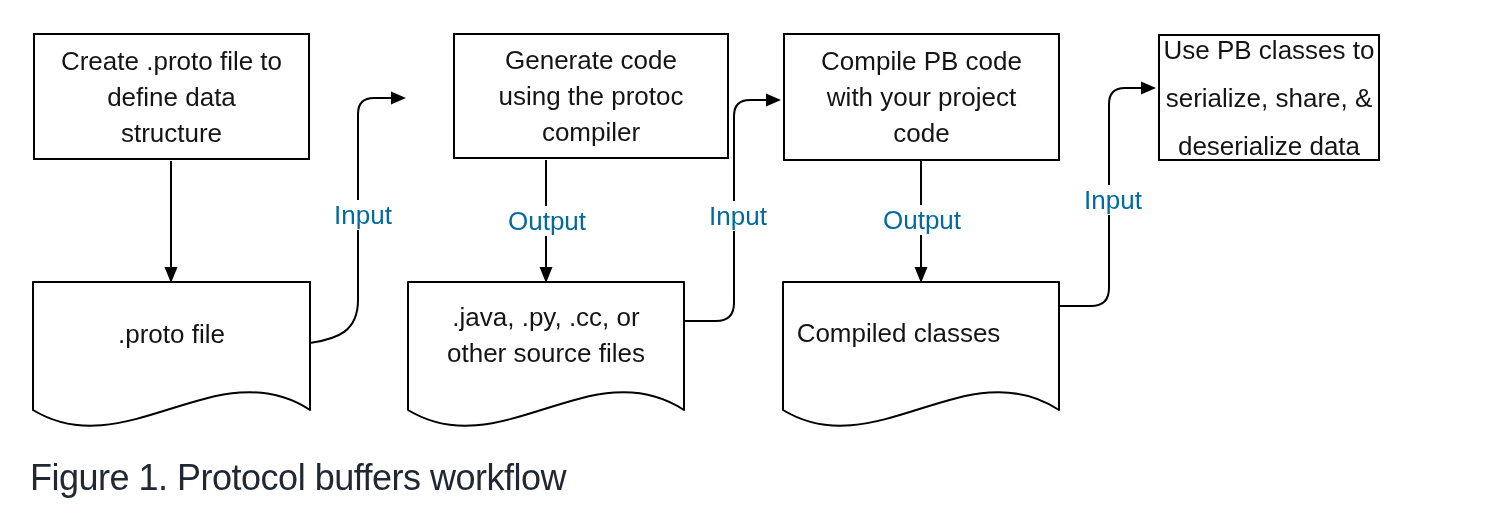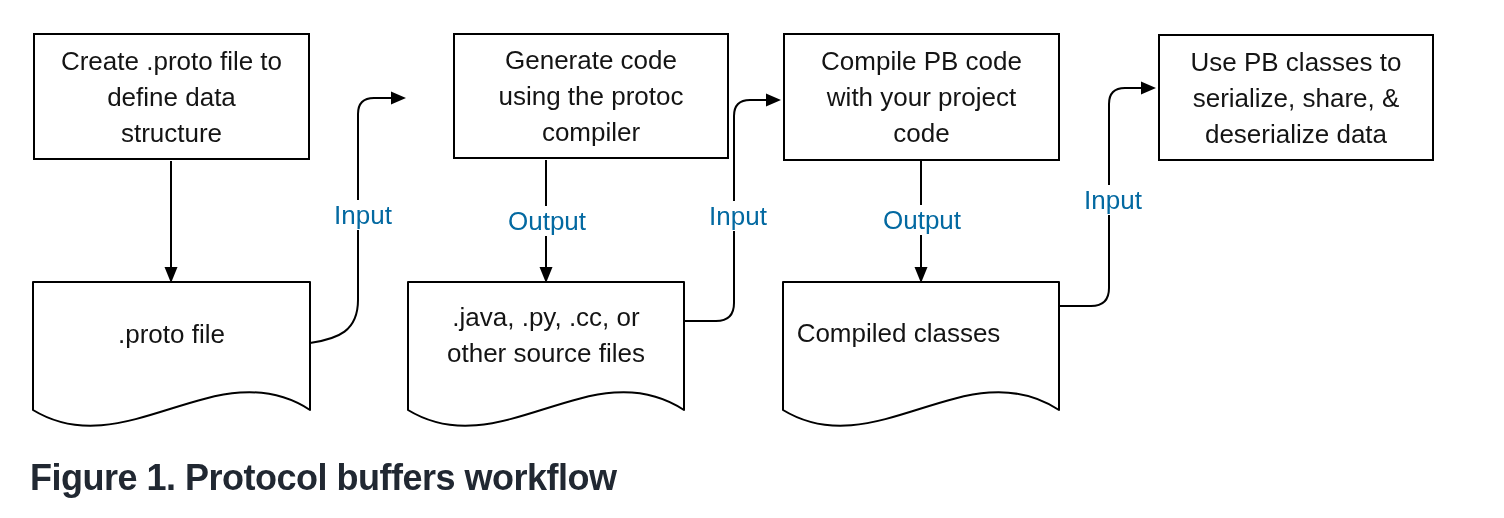--- a/index.html
+++ b/index.html
@@ -46,21 +46,21 @@
     line-height: 30px;
     color: #0369a1;
     white-space: nowrap;
   }
   .caption {
     position: absolute;
     left: 30px;
     top: 458px;
     font-size: 36px;
     line-height: 40px;
-    font-weight: bold;
+    font-weight: normal;
     letter-spacing: -0.5px;
     color: #212832;
     white-space: nowrap;
     text-align: center;
   }
   .shape { fill: #ffffff; stroke: #000000; stroke-width: 2; stroke-linejoin: round; }
   .edge  { fill: none; stroke: #000000; stroke-width: 2; stroke-linejoin: round; stroke-linecap: butt; }
   .head  { fill: #000000; stroke: none; }
 </style>
 </head>
@@ -104,21 +104,21 @@
     <div>using the protoc</div>
     <div>compiler</div>
   </div>
 
   <div class="process" style="left:783px; top:33px; width:277px; height:128px;">
     <div>Compile PB code</div>
     <div>with your project</div>
     <div>code</div>
   </div>
 
-  <div class="process" style="left:1158px; top:34px; width:276px; height:127px;">
+  <div class="process" style="left:1158px; top:34px; width:222px; height:127px;gap:12px;">
     <div>Use PB classes to</div>
     <div>serialize, share, &amp;</div>
     <div>deserialize data</div>
   </div>
 
   <div class="doc-label" style="left:408px; top:299px; width:276px;">
     <div>.java, .py, .cc, or</div>
     <div>other source files</div>
   </div>
 

